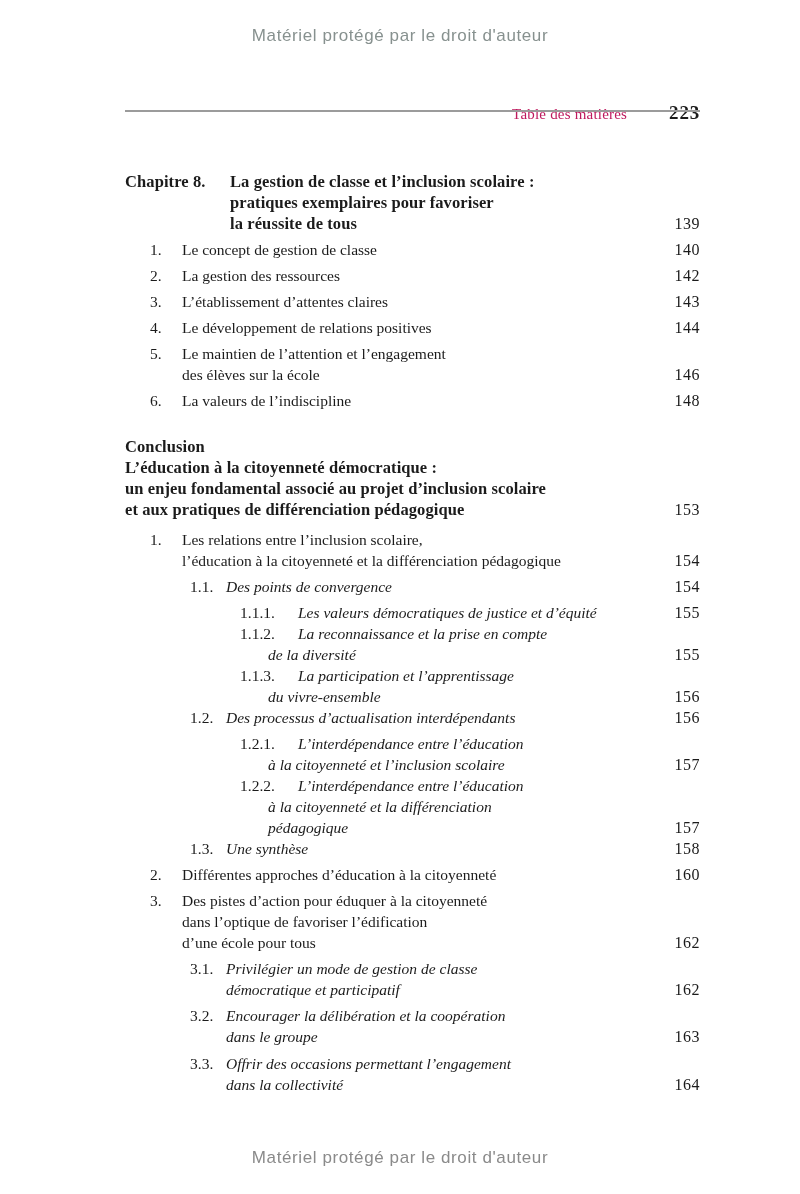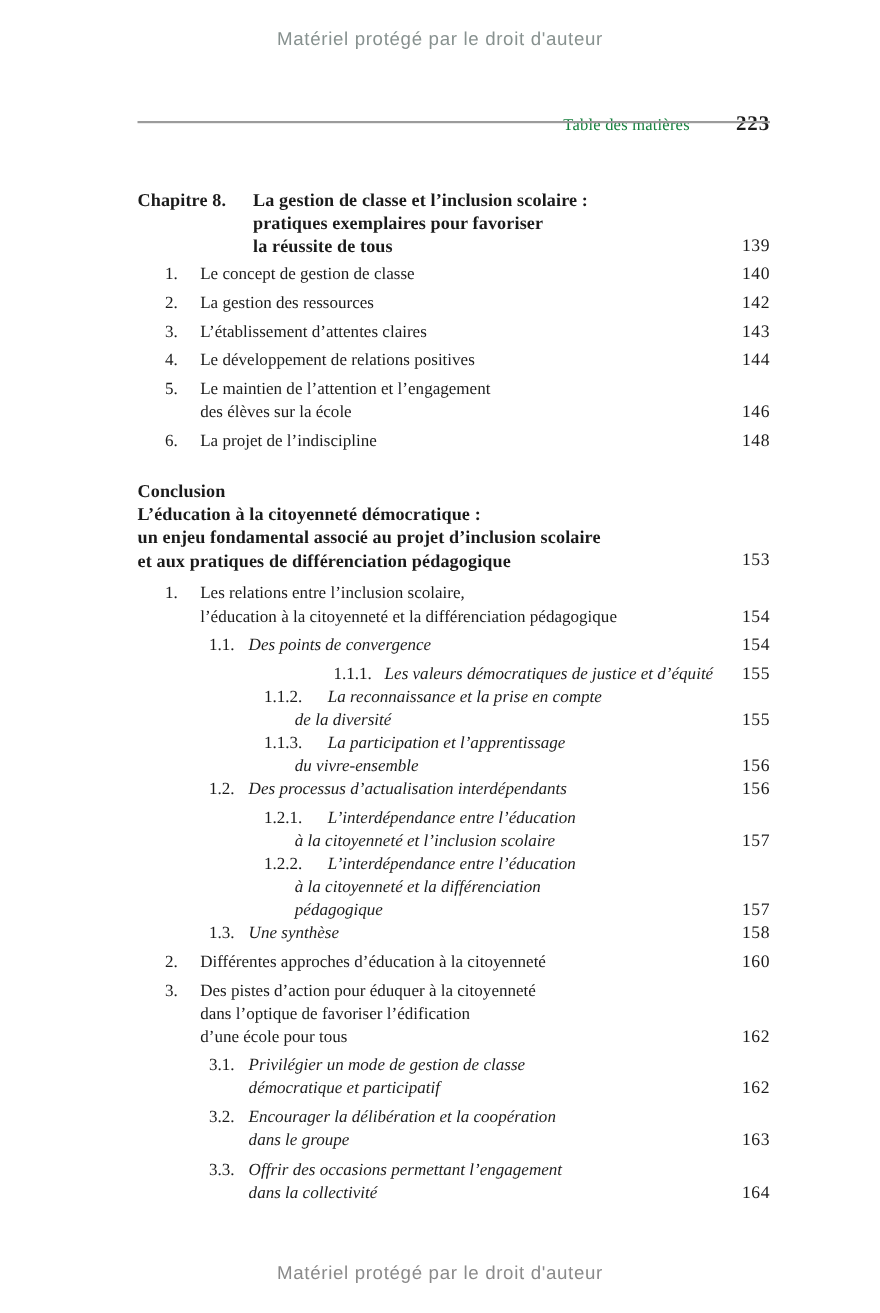--- a/index.html
+++ b/index.html
@@ -26,21 +26,21 @@
   .header {
     position: absolute;
     top: 82px;
     right: 100px;
     display: flex;
     align-items: baseline;
     gap: 42px;
   }
   .running-title {
     font-size: 15px;
-    color: #15803d;
+    color: #be185d;
     letter-spacing: 0.2px;
     margin-top: 24px;
   }
   .folio {
     font-size: 19px;
     font-weight: bold;
     letter-spacing: 0.8px;
   }
   .rule {
     position: absolute;
@@ -109,42 +109,42 @@
       <div class="entry regular" style="margin-top: 5px;">
         <div class="line" style="padding-left: 25px;"><span class="num" style="width: 32px;">4.</span><span class="txt">Le développement de relations positives</span></div>
         <span class="page-num">144</span>
       </div>
       <div class="entry regular" style="margin-top: 5px;">
         <div class="line" style="padding-left: 25px;"><span class="num" style="width: 32px;">5.</span><span class="txt">Le maintien de l’attention et l’engagement</span></div>
         <div class="line" style="padding-left: 57px;"><span class="txt">des élèves sur la école</span></div>
         <span class="page-num">146</span>
       </div>
       <div class="entry regular" style="margin-top: 5px;">
-        <div class="line" style="padding-left: 25px;"><span class="num" style="width: 32px;">6.</span><span class="txt">La projet de l’indiscipline</span></div>
+        <div class="line" style="padding-left: 25px;"><span class="num" style="width: 32px;">6.</span><span class="txt">La valeurs de l’indiscipline</span></div>
         <span class="page-num">148</span>
       </div>
       <div class="entry bold" style="margin-top: 25px;">
         <div class="line" style="padding-left: 0px;"><span class="txt">Conclusion</span></div>
       </div>
       <div class="entry bold" style="margin-top: 0px;">
         <div class="line" style="padding-left: 0px;"><span class="txt">L’éducation à la citoyenneté démocratique :</span></div>
         <div class="line" style="padding-left: 0px;"><span class="txt">un enjeu fondamental associé au projet d’inclusion scolaire</span></div>
         <div class="line" style="padding-left: 0px;"><span class="txt">et aux pratiques de différenciation pédagogique</span></div>
         <span class="page-num">153</span>
       </div>
       <div class="entry regular" style="margin-top: 9px;">
         <div class="line" style="padding-left: 25px;"><span class="num" style="width: 32px;">1.</span><span class="txt">Les relations entre l’inclusion scolaire,</span></div>
         <div class="line" style="padding-left: 57px;"><span class="txt">l’éducation à la citoyenneté et la différenciation pédagogique</span></div>
         <span class="page-num">154</span>
       </div>
       <div class="entry italic" style="margin-top: 5px;">
         <div class="line" style="padding-left: 65px;"><span class="num" style="width: 36px;">1.1.</span><span class="txt">Des points de convergence</span></div>
         <span class="page-num">154</span>
       </div>
-      <div class="entry italic" style="margin-top: 5px; text-align: center;">
+      <div class="entry italic" style="margin-top: 5px;">
         <div class="line" style="padding-left: 115px;"><span class="num" style="width: 58px;">1.1.1.</span><span class="txt">Les valeurs démocratiques de justice et d’équité</span></div>
         <span class="page-num">155</span>
       </div>
       <div class="entry italic" style="margin-top: 0px;">
         <div class="line" style="padding-left: 115px;"><span class="num" style="width: 58px;">1.1.2.</span><span class="txt">La reconnaissance et la prise en compte</span></div>
         <div class="line" style="padding-left: 143px;"><span class="txt">de la diversité</span></div>
         <span class="page-num">155</span>
       </div>
       <div class="entry italic" style="margin-top: 0px;">
         <div class="line" style="padding-left: 115px;"><span class="num" style="width: 58px;">1.1.3.</span><span class="txt">La participation et l’apprentissage</span></div>

